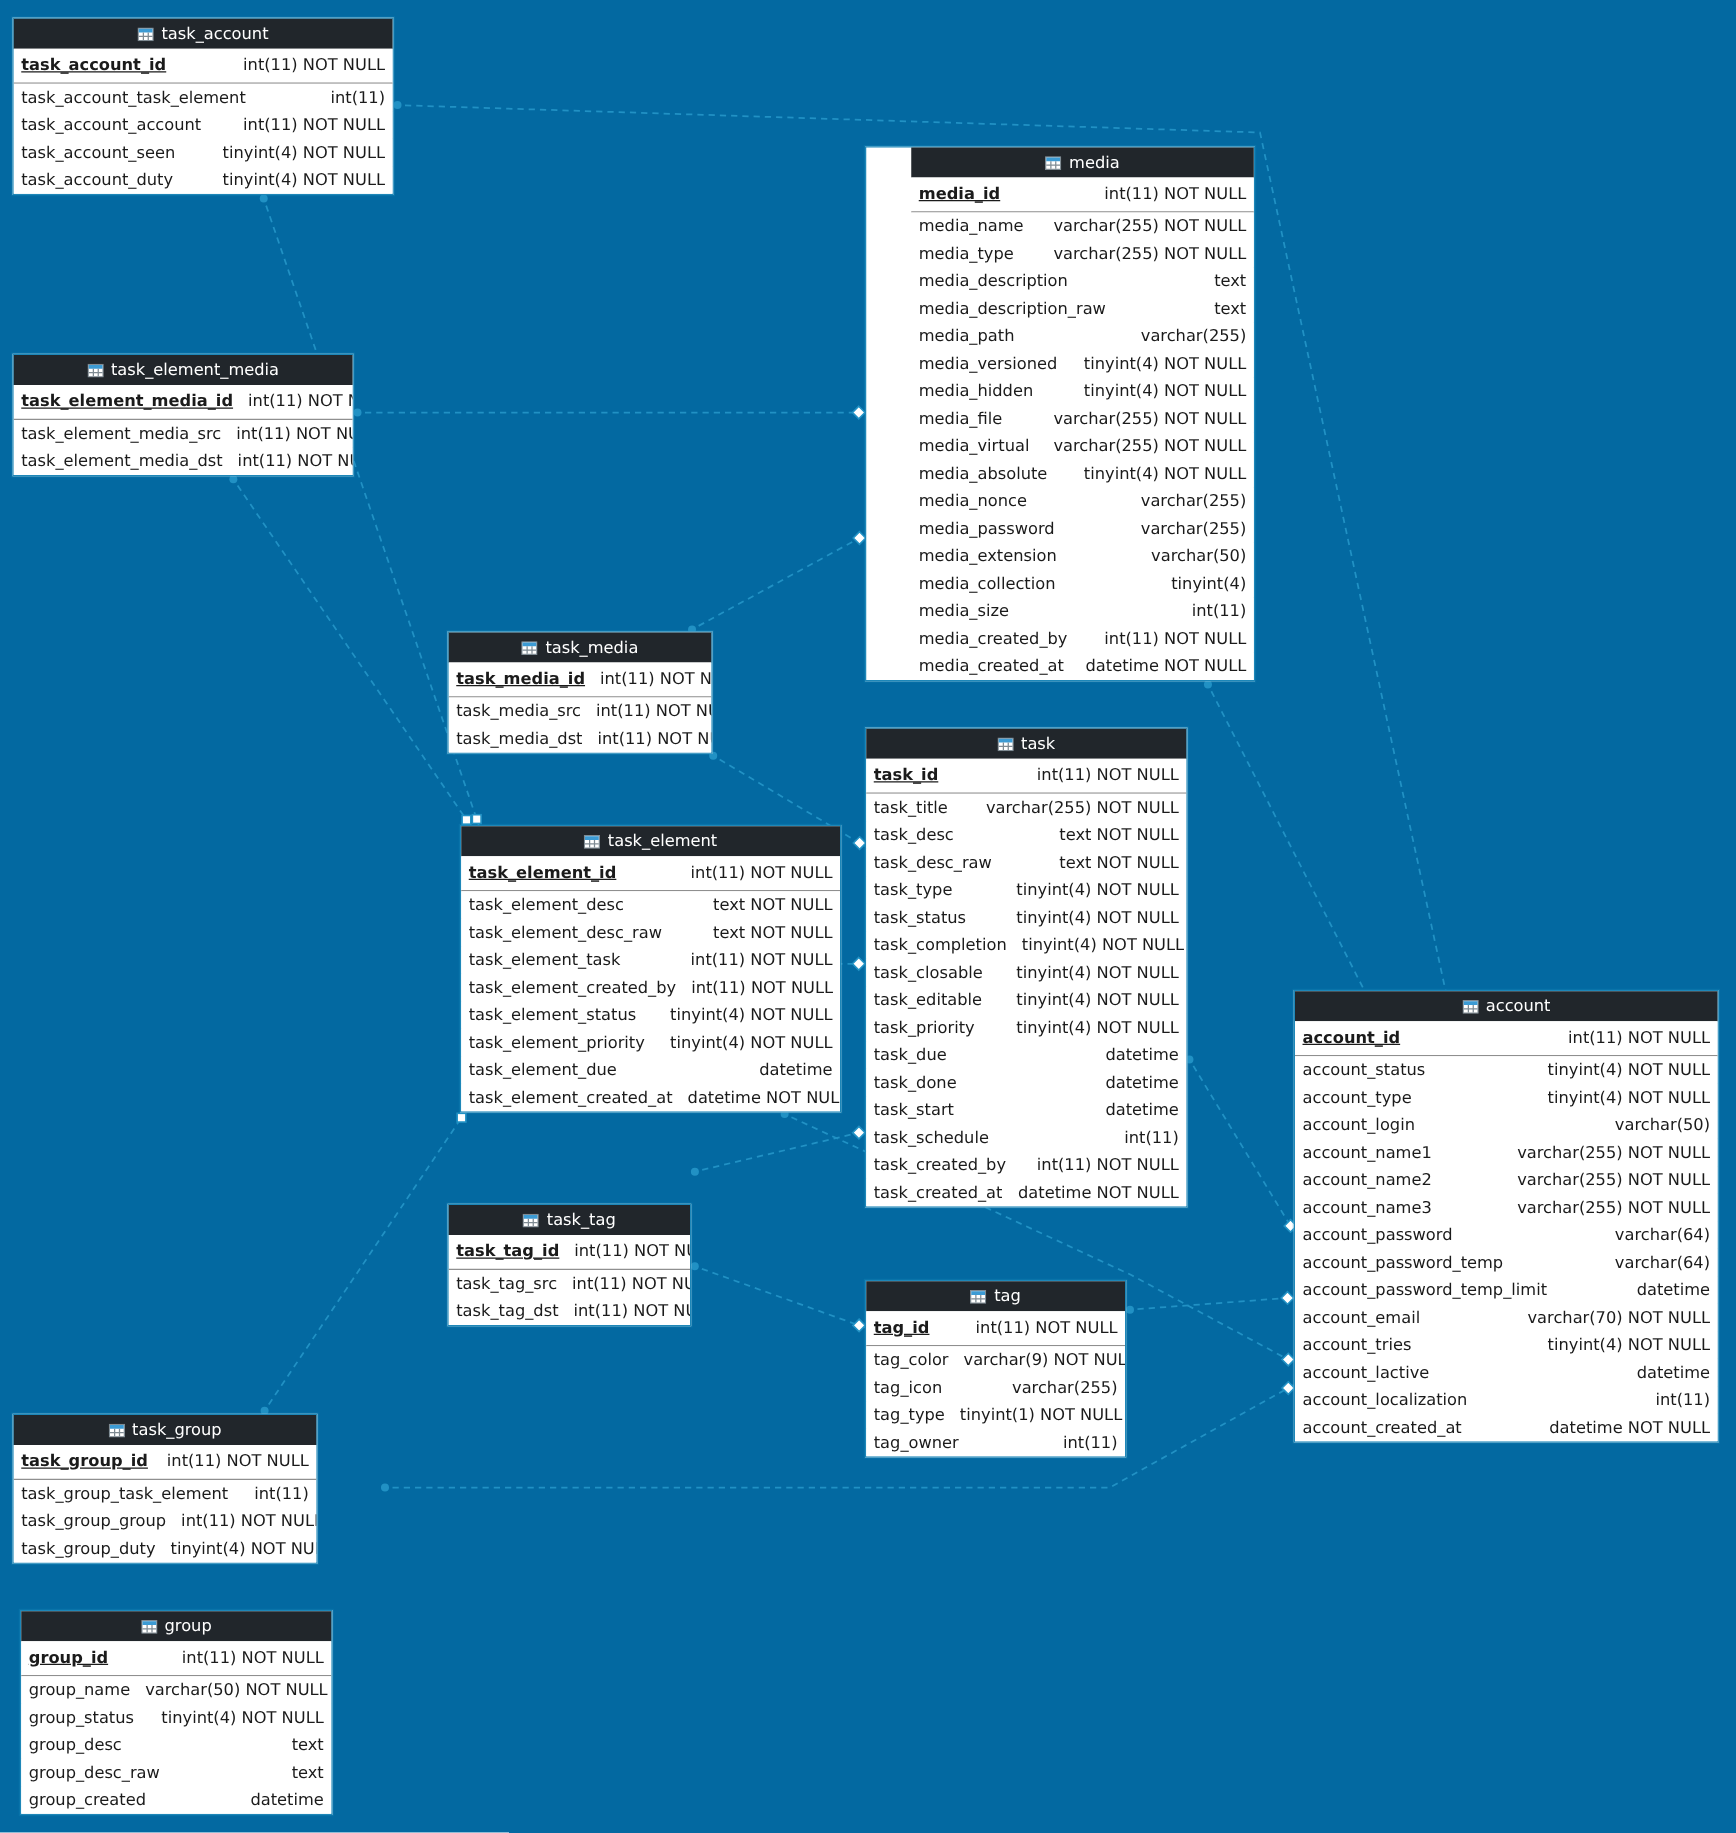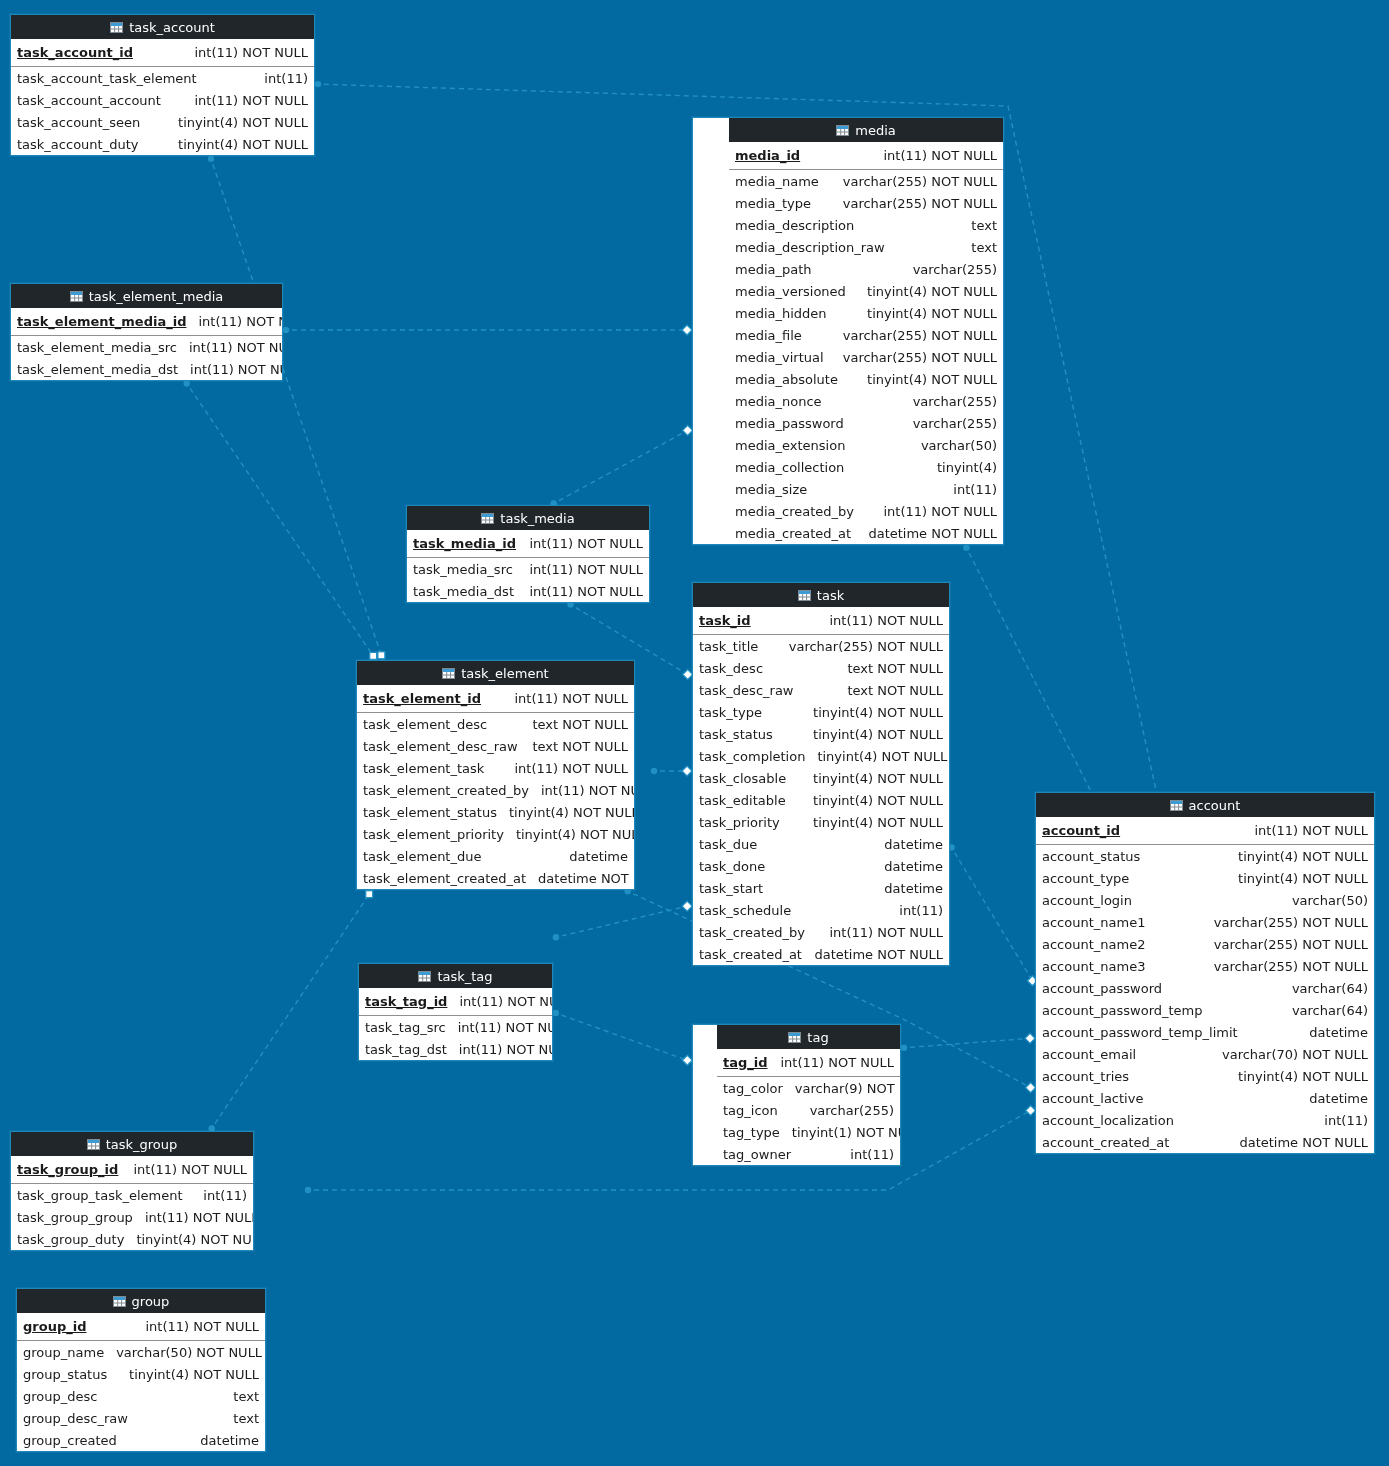--- a/index.html
+++ b/index.html
@@ -249,21 +249,21 @@
       </div>
       <div class="tbl-row">
         <span class="col-name">media_created_by</span>
         <span class="col-type">int(11) NOT NULL</span>
       </div>
       <div class="tbl-row">
         <span class="col-name">media_created_at</span>
         <span class="col-type">datetime NOT NULL</span>
       </div>
     </div>
-    <div class="db-table" style="left: 358px; top: 505px; width: 244px; margin-left: 48px;">
+    <div class="db-table" style="left: 358px; top: 505px; width: 212px;">
       <div class="tbl-header">
         <svg class="tbl-icon" width="13" height="11" viewBox="0 0 13 11">
           <rect x="0.5" y="0.5" width="12" height="10" fill="#ffffff" stroke="#7f8b93"></rect>
           <rect x="1" y="1" width="11" height="3" fill="#3c9bd4"></rect>
           <line x1="4.7" y1="4" x2="4.7" y2="10" stroke="#7f8b93"></line>
           <line x1="8.6" y1="4" x2="8.6" y2="10" stroke="#7f8b93"></line>
           <line x1="1" y1="7" x2="12" y2="7" stroke="#7f8b93"></line>
         </svg>
         <span>task_media</span>
       </div>
@@ -273,21 +273,21 @@
       </div>
       <div class="tbl-row">
         <span class="col-name">task_media_src</span>
         <span class="col-type">int(11) NOT NULL</span>
       </div>
       <div class="tbl-row">
         <span class="col-name">task_media_dst</span>
         <span class="col-type">int(11) NOT NULL</span>
       </div>
     </div>
-    <div class="db-table" style="left: 356px; top: 660px; width: 279px;">
+    <div class="db-table" style="left: 368px; top: 660px; width: 305px;">
       <div class="tbl-header">
         <svg class="tbl-icon" width="13" height="11" viewBox="0 0 13 11">
           <rect x="0.5" y="0.5" width="12" height="10" fill="#ffffff" stroke="#7f8b93"></rect>
           <rect x="1" y="1" width="11" height="3" fill="#3c9bd4"></rect>
           <line x1="4.7" y1="4" x2="4.7" y2="10" stroke="#7f8b93"></line>
           <line x1="8.6" y1="4" x2="8.6" y2="10" stroke="#7f8b93"></line>
           <line x1="1" y1="7" x2="12" y2="7" stroke="#7f8b93"></line>
         </svg>
         <span>task_element</span>
       </div>
@@ -421,21 +421,21 @@
       </div>
       <div class="tbl-row">
         <span class="col-name">task_tag_src</span>
         <span class="col-type">int(11) NOT NULL</span>
       </div>
       <div class="tbl-row">
         <span class="col-name">task_tag_dst</span>
         <span class="col-type">int(11) NOT NULL</span>
       </div>
     </div>
-    <div class="db-table" style="left: 692px; top: 1024px; width: 209px; padding-left: 24px;">
+    <div class="db-table" style="left: 692px; top: 1024px; width: 209px;">
       <div class="tbl-header">
         <svg class="tbl-icon" width="13" height="11" viewBox="0 0 13 11">
           <rect x="0.5" y="0.5" width="12" height="10" fill="#ffffff" stroke="#7f8b93"></rect>
           <rect x="1" y="1" width="11" height="3" fill="#3c9bd4"></rect>
           <line x1="4.7" y1="4" x2="4.7" y2="10" stroke="#7f8b93"></line>
           <line x1="8.6" y1="4" x2="8.6" y2="10" stroke="#7f8b93"></line>
           <line x1="1" y1="7" x2="12" y2="7" stroke="#7f8b93"></line>
         </svg>
         <span>tag</span>
       </div>

